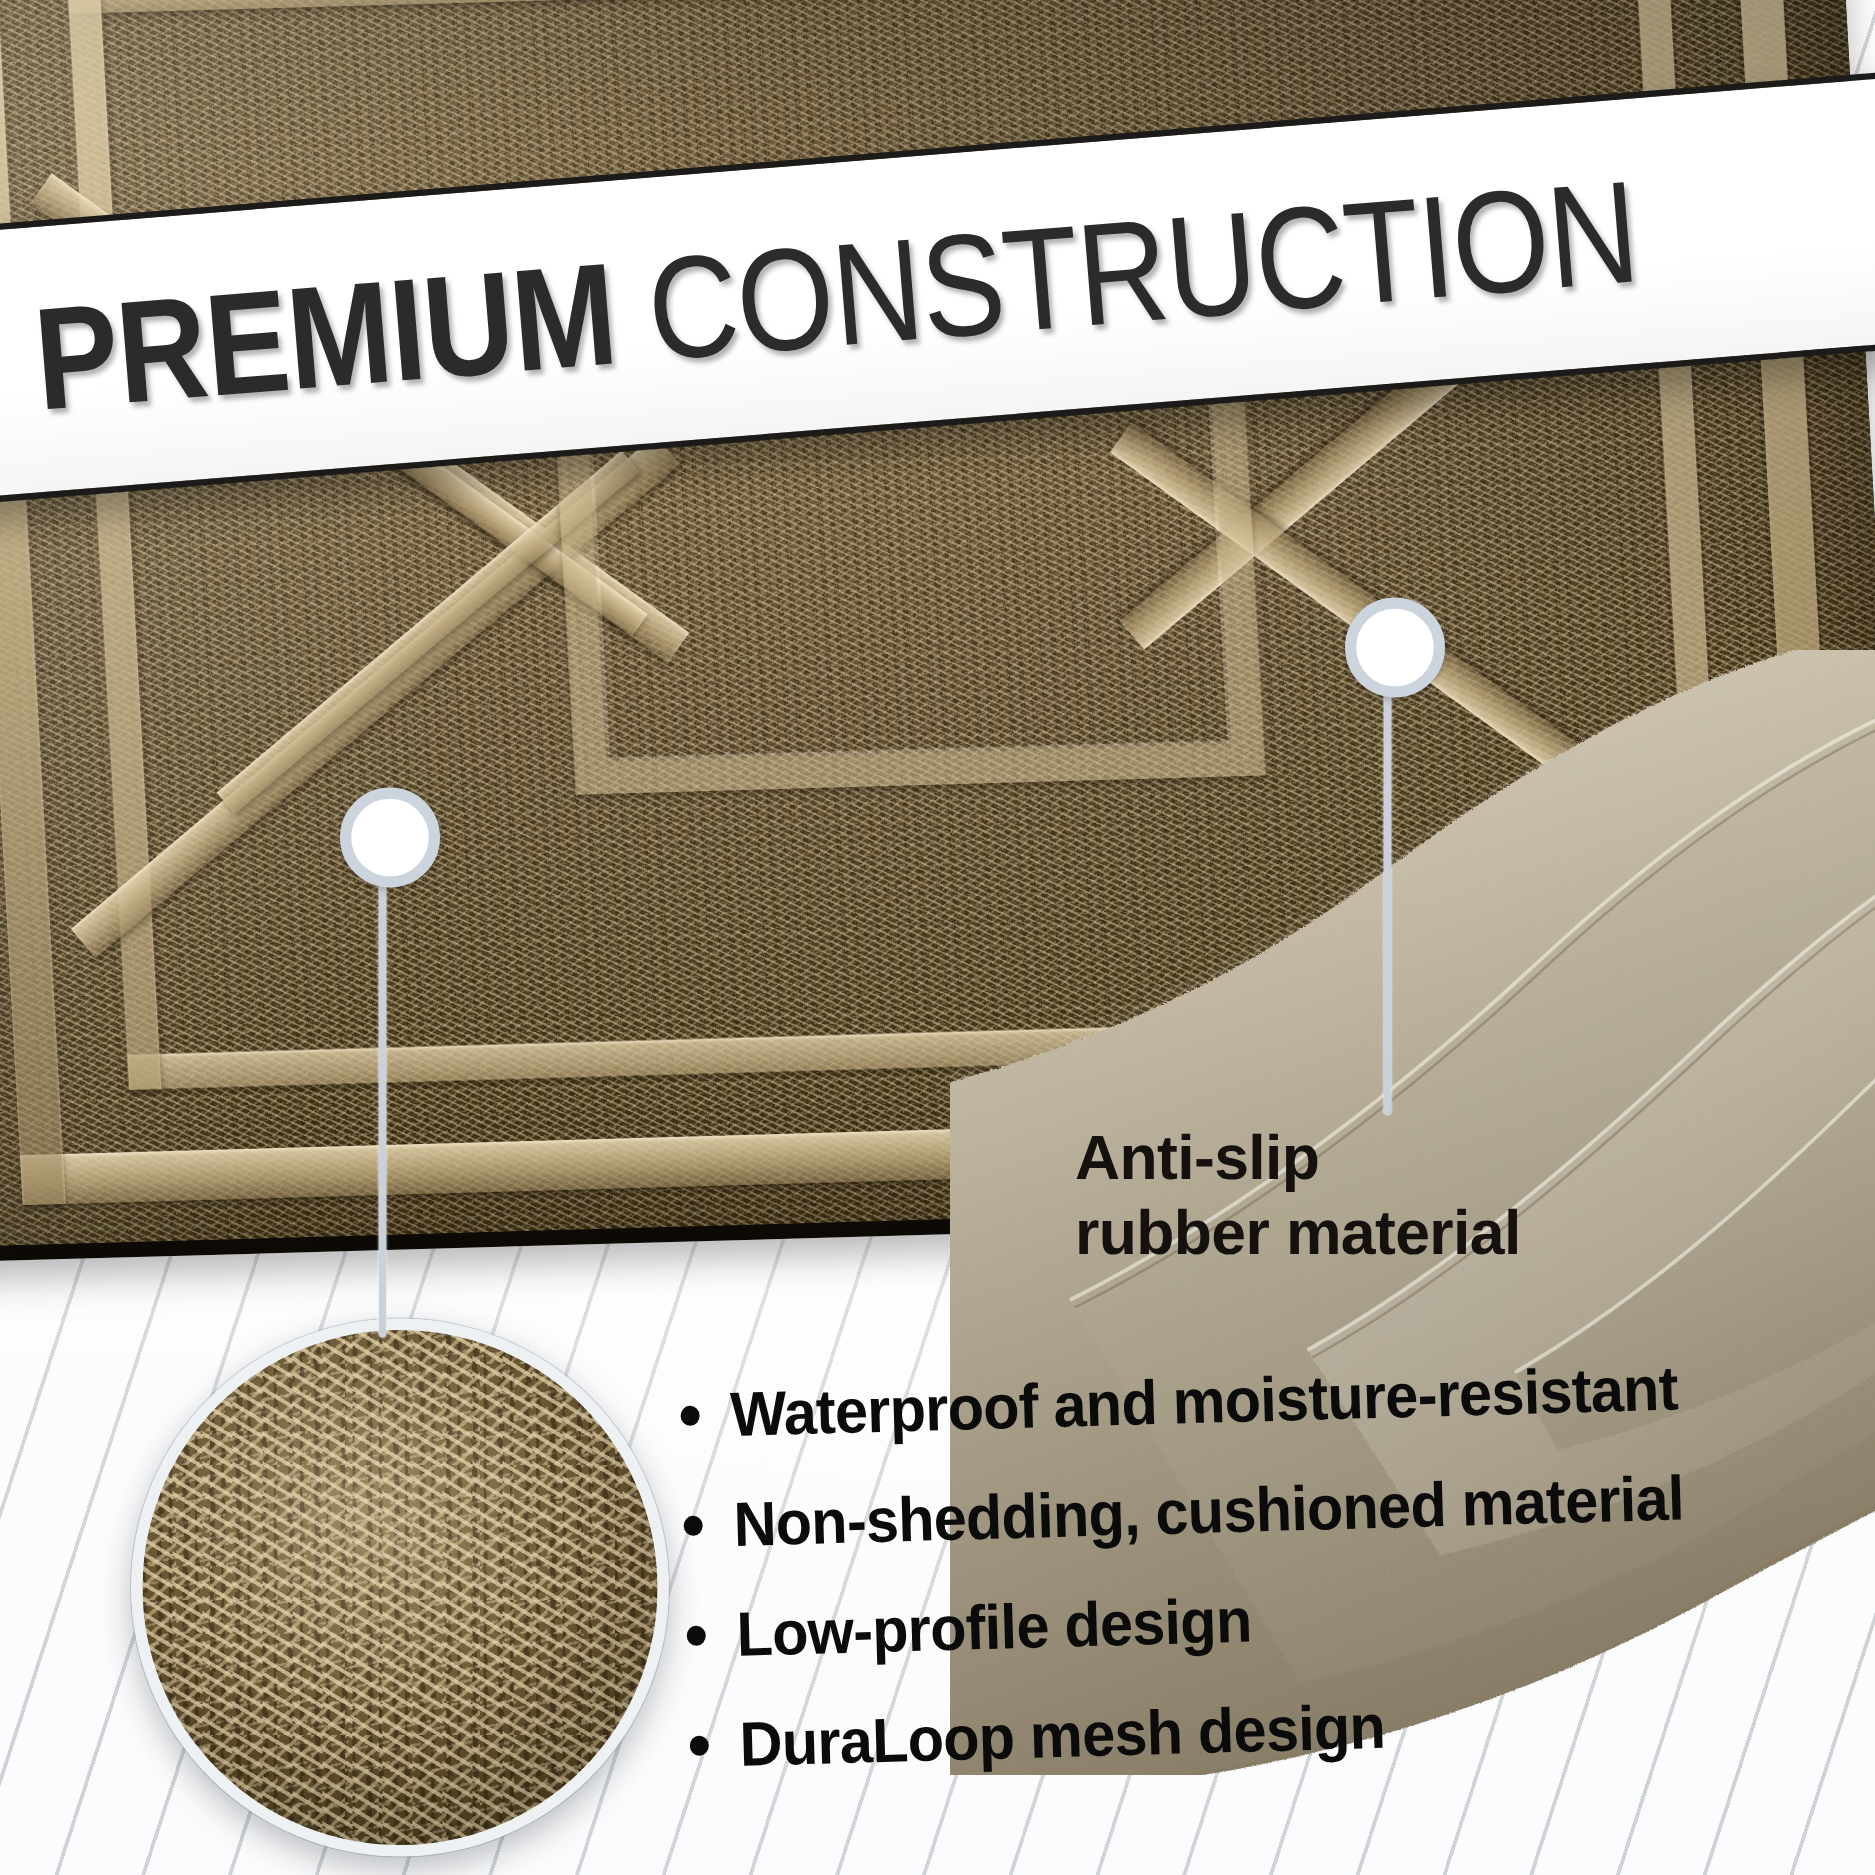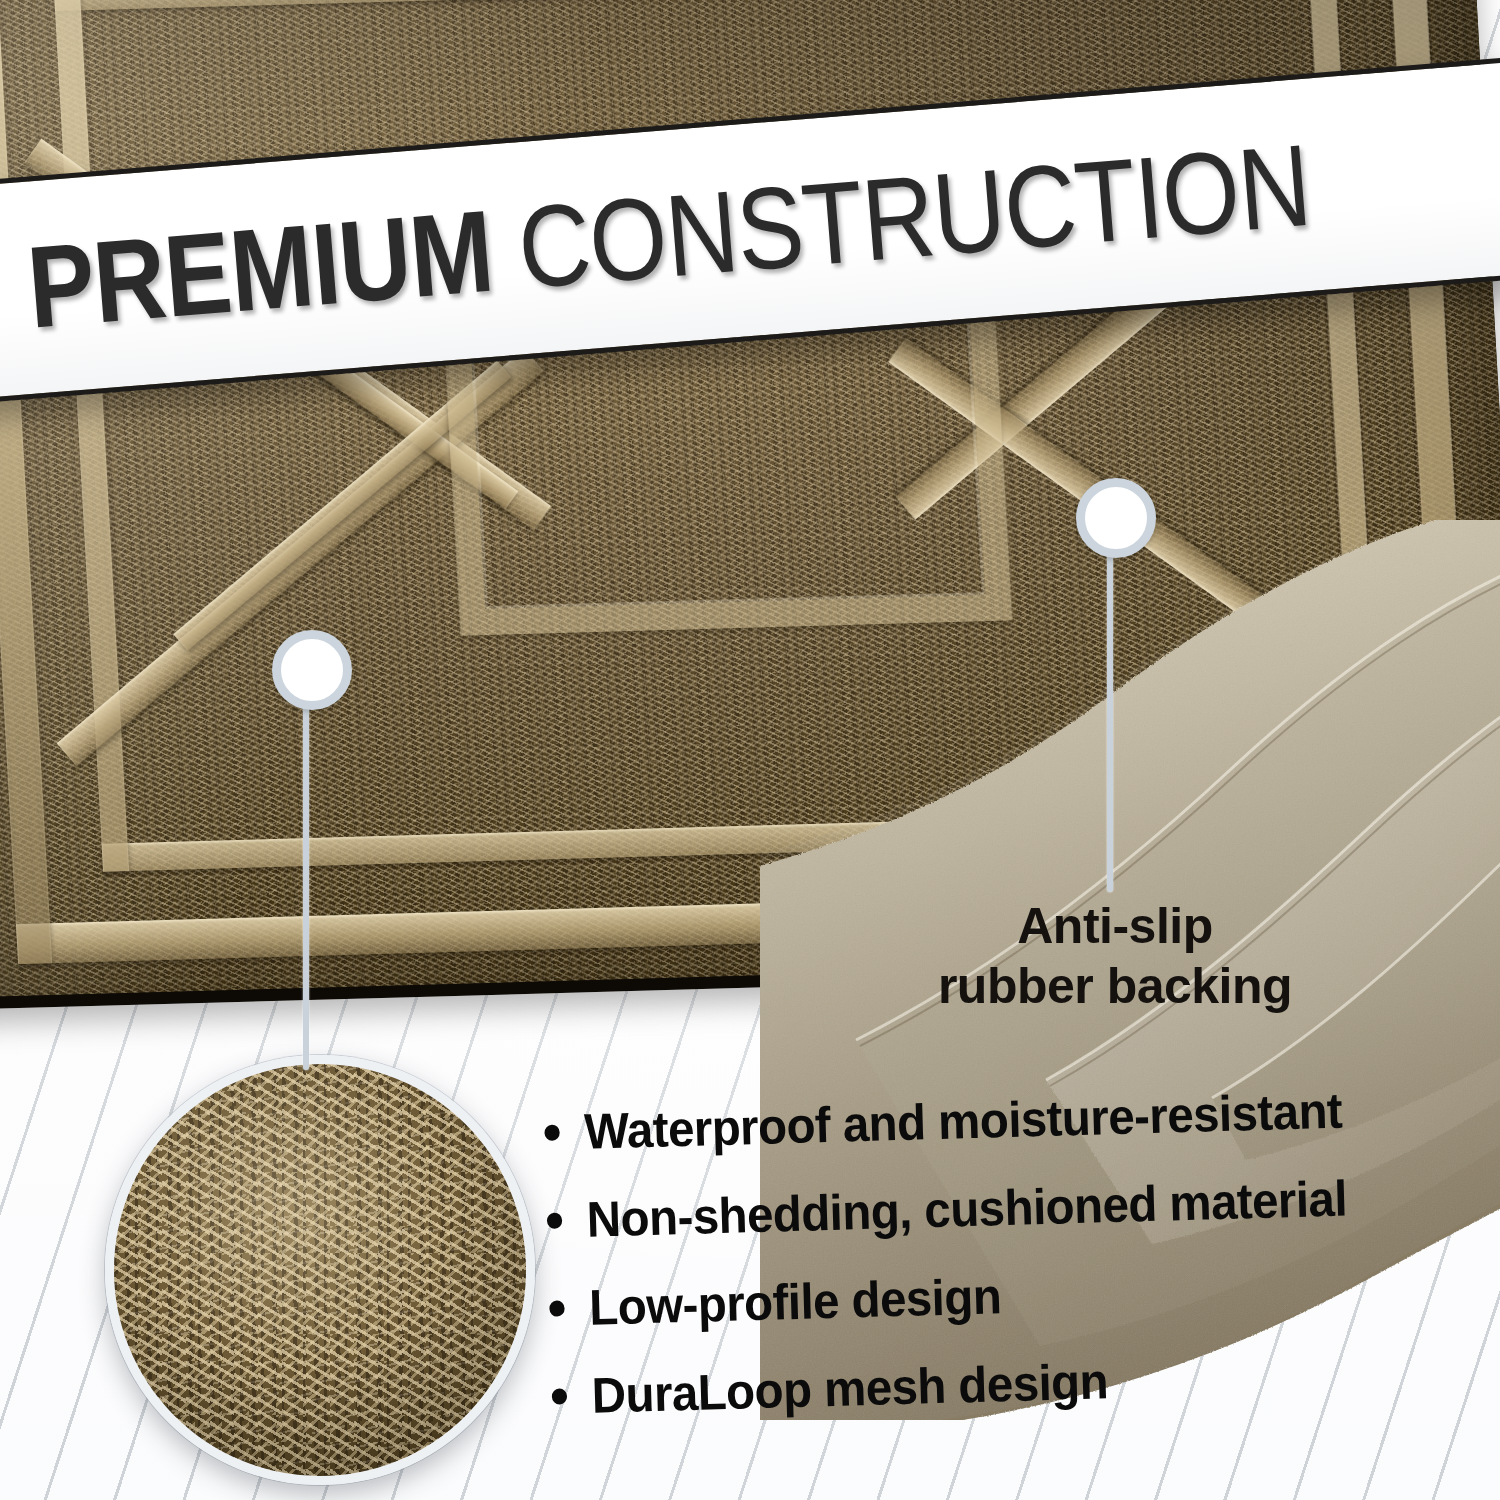--- a/index.html
+++ b/index.html
@@ -160,21 +160,21 @@
     color:#2b2b2b;
     text-shadow:3px 4px 5px rgba(0,0,0,.30);
     transform:scaleX(.86);transform-origin:left center;
   }
   .bn-bold{font-weight:bold;}
   .bn-light{font-weight:normal;}
 
   
   .antislip{
     position:absolute;left:860px;top:896px;width:510px;
-    text-align:center;
+    text-align:left;
     font-size:50px;line-height:1.20;font-weight:bold;
     color:#14110f;letter-spacing:-.5px;
   }
   .antislip span{display:block;}
 
   
   .bullets{
     position:absolute;left:540px;top:1108px;width:950px;
     transform:rotate(-1.6deg);transform-origin:0 0;
     color:#0b0b0b;
@@ -314,21 +314,21 @@
   </div>
 
   <div class="stem" style="left:303px;top:700px;height:370px;"></div>
   <div class="dot" style="left:272px;top:630px;"></div>
 
   <div class="stem" style="left:1107px;top:548px;height:344px;"></div>
   <div class="dot" style="left:1076px;top:478px;"></div>
 
   <div class="antislip">
     <span>Anti-slip</span>
-    <span>rubber backing</span>
+    <span>rubber material</span>
   </div>
 
   <div class="banner">
     <div class="banner-text"><span class="bn-bold">PREMIUM</span><span class="bn-light"> CONSTRUCTION</span></div>
   </div>
 
   <div class="bullets">
     <ul>
       <li class="b-i1">Waterproof and moisture-resistant</li>
       <li class="b-i2">Non-shedding, cushioned material</li>

